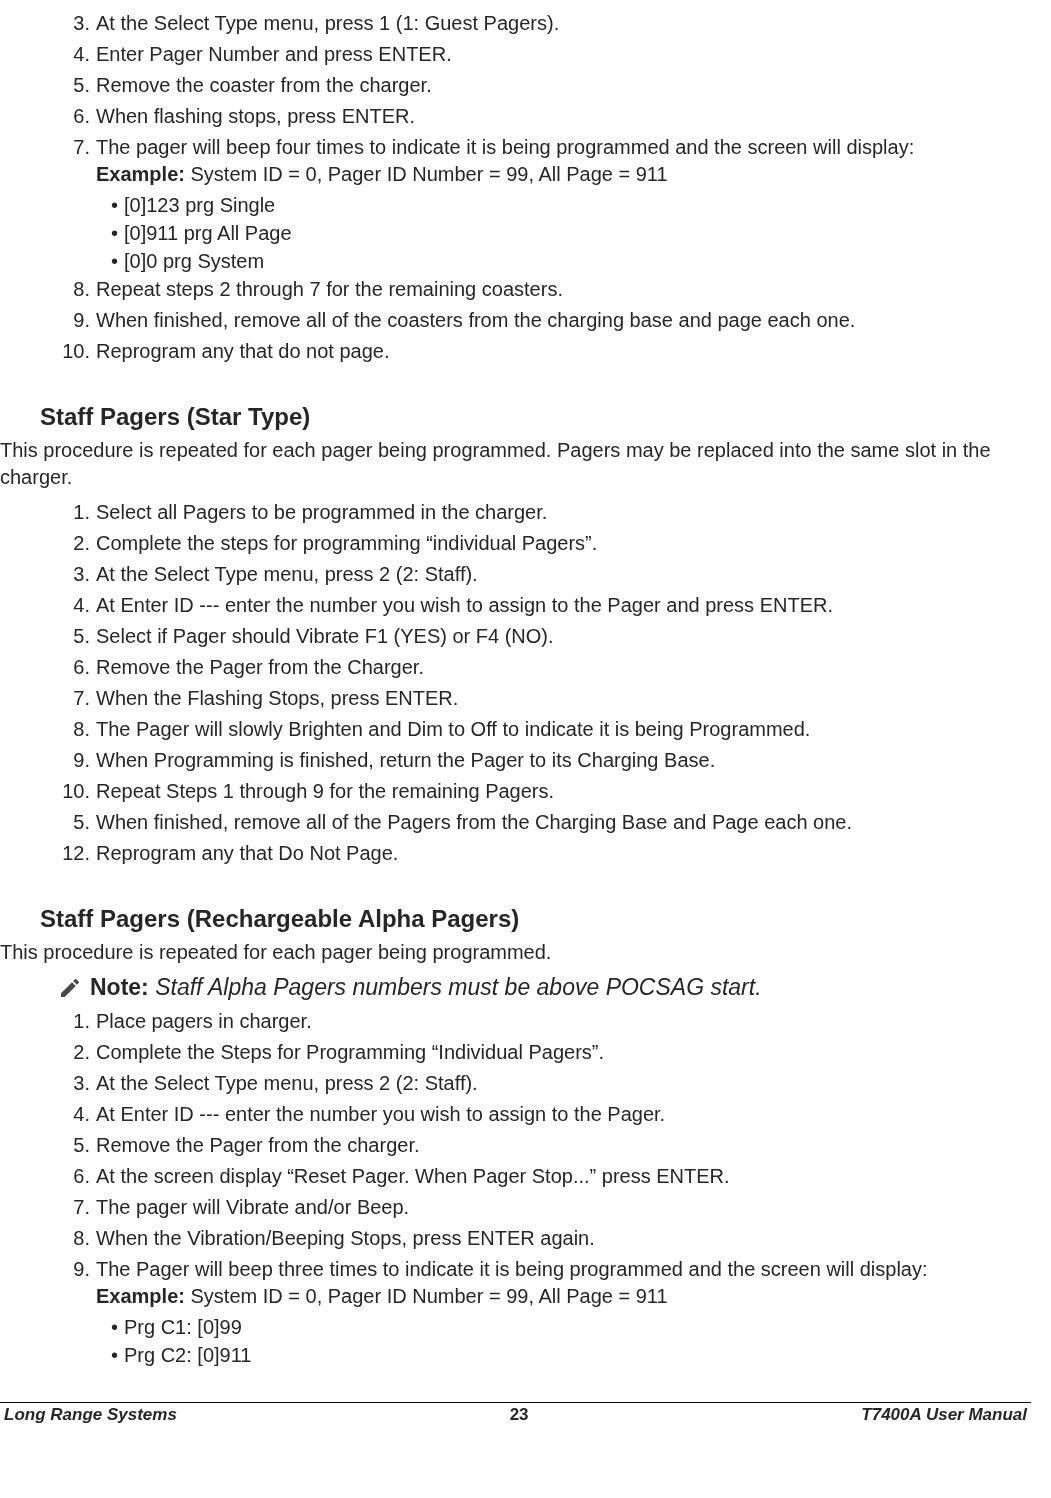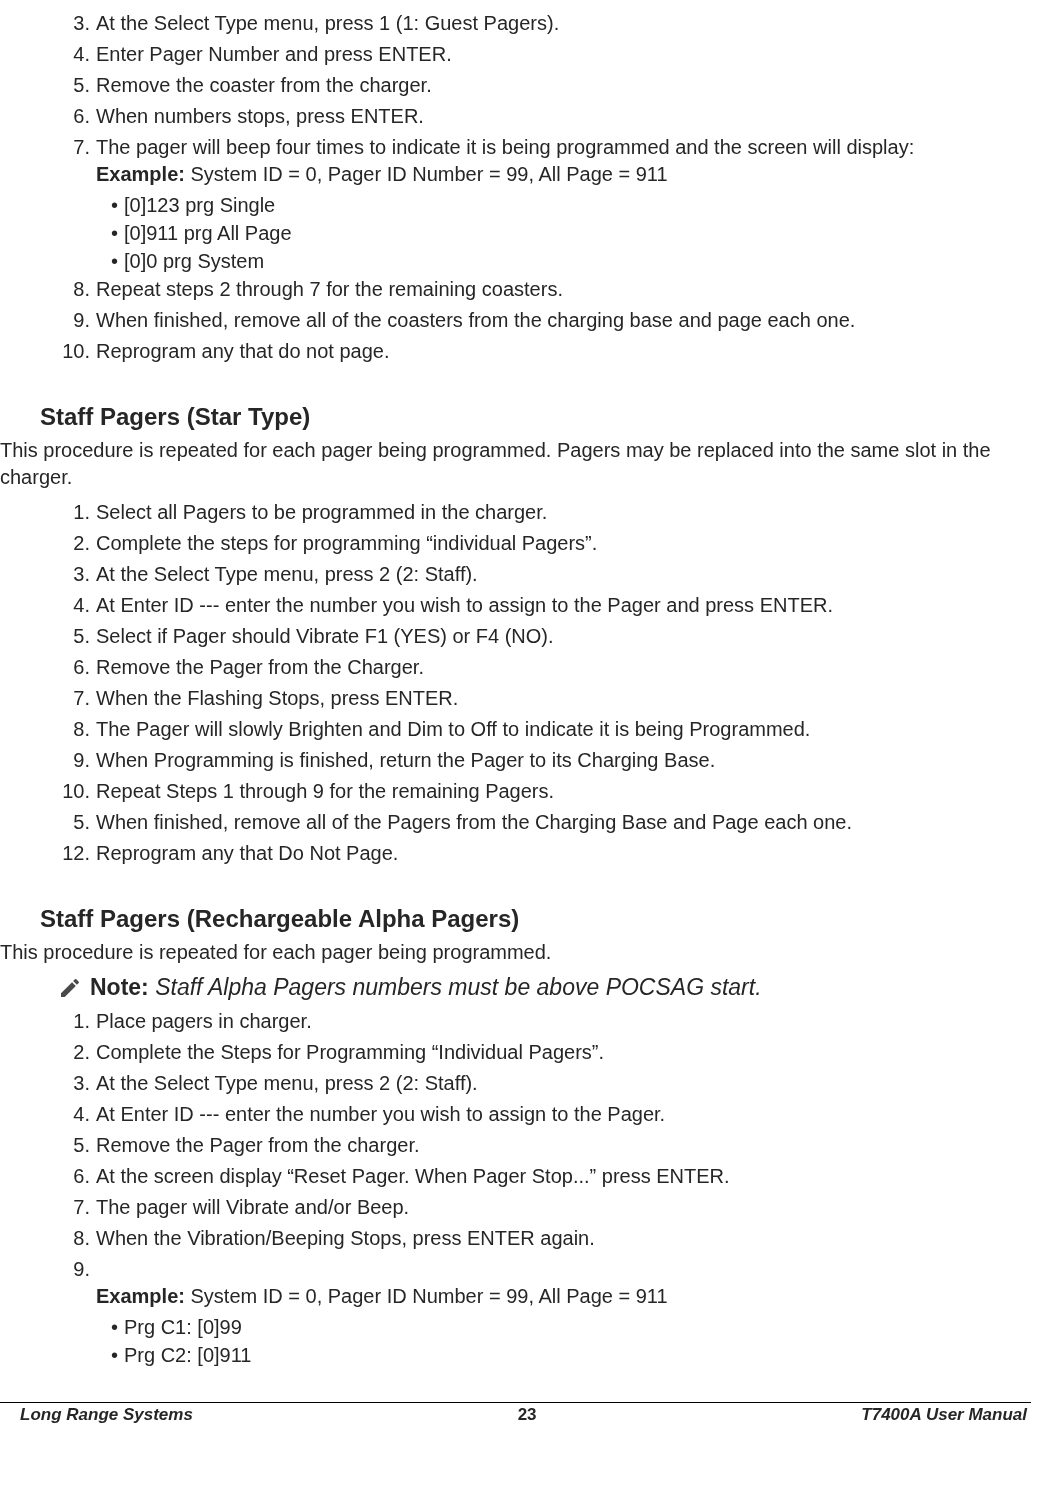--- a/index.html
+++ b/index.html
@@ -90,21 +90,21 @@
     border-top: 1px solid #000;
     margin-top: 34px;
     padding-top: 2px;
     display: flex;
     justify-content: space-between;
     font-family: "Arial Narrow", Arial, sans-serif;
     font-stretch: condensed;
     font-weight: bold;
     font-style: italic;
     font-size: 17px;
-    padding-left: 20px;
+    padding-left: 4px;
     padding-right: 4px;
   }
   .footer .center {
     font-style: normal;
   }
 </style>
 </head>
 <body>
 
 <div class="page">
@@ -116,21 +116,21 @@
   <div class="ol-item">
     <div class="ol-num">4.</div>
     <div class="ol-body">Enter Pager Number and press ENTER.</div>
   </div>
   <div class="ol-item">
     <div class="ol-num">5.</div>
     <div class="ol-body">Remove the coaster from the charger.</div>
   </div>
   <div class="ol-item">
     <div class="ol-num">6.</div>
-    <div class="ol-body">When numbers stops, press ENTER.</div>
+    <div class="ol-body">When flashing stops, press ENTER.</div>
   </div>
   <div class="ol-item">
     <div class="ol-num">7.</div>
     <div class="ol-body">
       <span>The pager will beep four times to indicate it is being programmed and the screen will display:</span><br>
       <span class="example-label">Example:</span><span> System ID = 0, Pager ID Number = 99, All Page = 911</span>
     </div>
   </div>
   <div class="bullet">
     <div class="bullet-mark">•</div>
@@ -251,21 +251,21 @@
       <div class="ol-num">7.</div>
       <div class="ol-body">The pager will Vibrate and/or Beep.</div>
     </div>
   <div class="ol-item">
       <div class="ol-num">8.</div>
       <div class="ol-body">When the Vibration/Beeping Stops, press ENTER again.</div>
     </div>
   <div class="ol-item">
     <div class="ol-num">9.</div>
     <div class="ol-body">
-      <br>
+      <span>The Pager will beep three times to indicate it is being programmed and the screen will display:</span><br>
       <span class="example-label">Example:</span><span> System ID = 0, Pager ID Number = 99, All Page = 911</span>
     </div>
   </div>
   <div class="bullet">
     <div class="bullet-mark">•</div>
     <div>Prg C1: [0]99</div>
   </div>
   <div class="bullet">
     <div class="bullet-mark">•</div>
     <div>Prg C2: [0]911</div>

